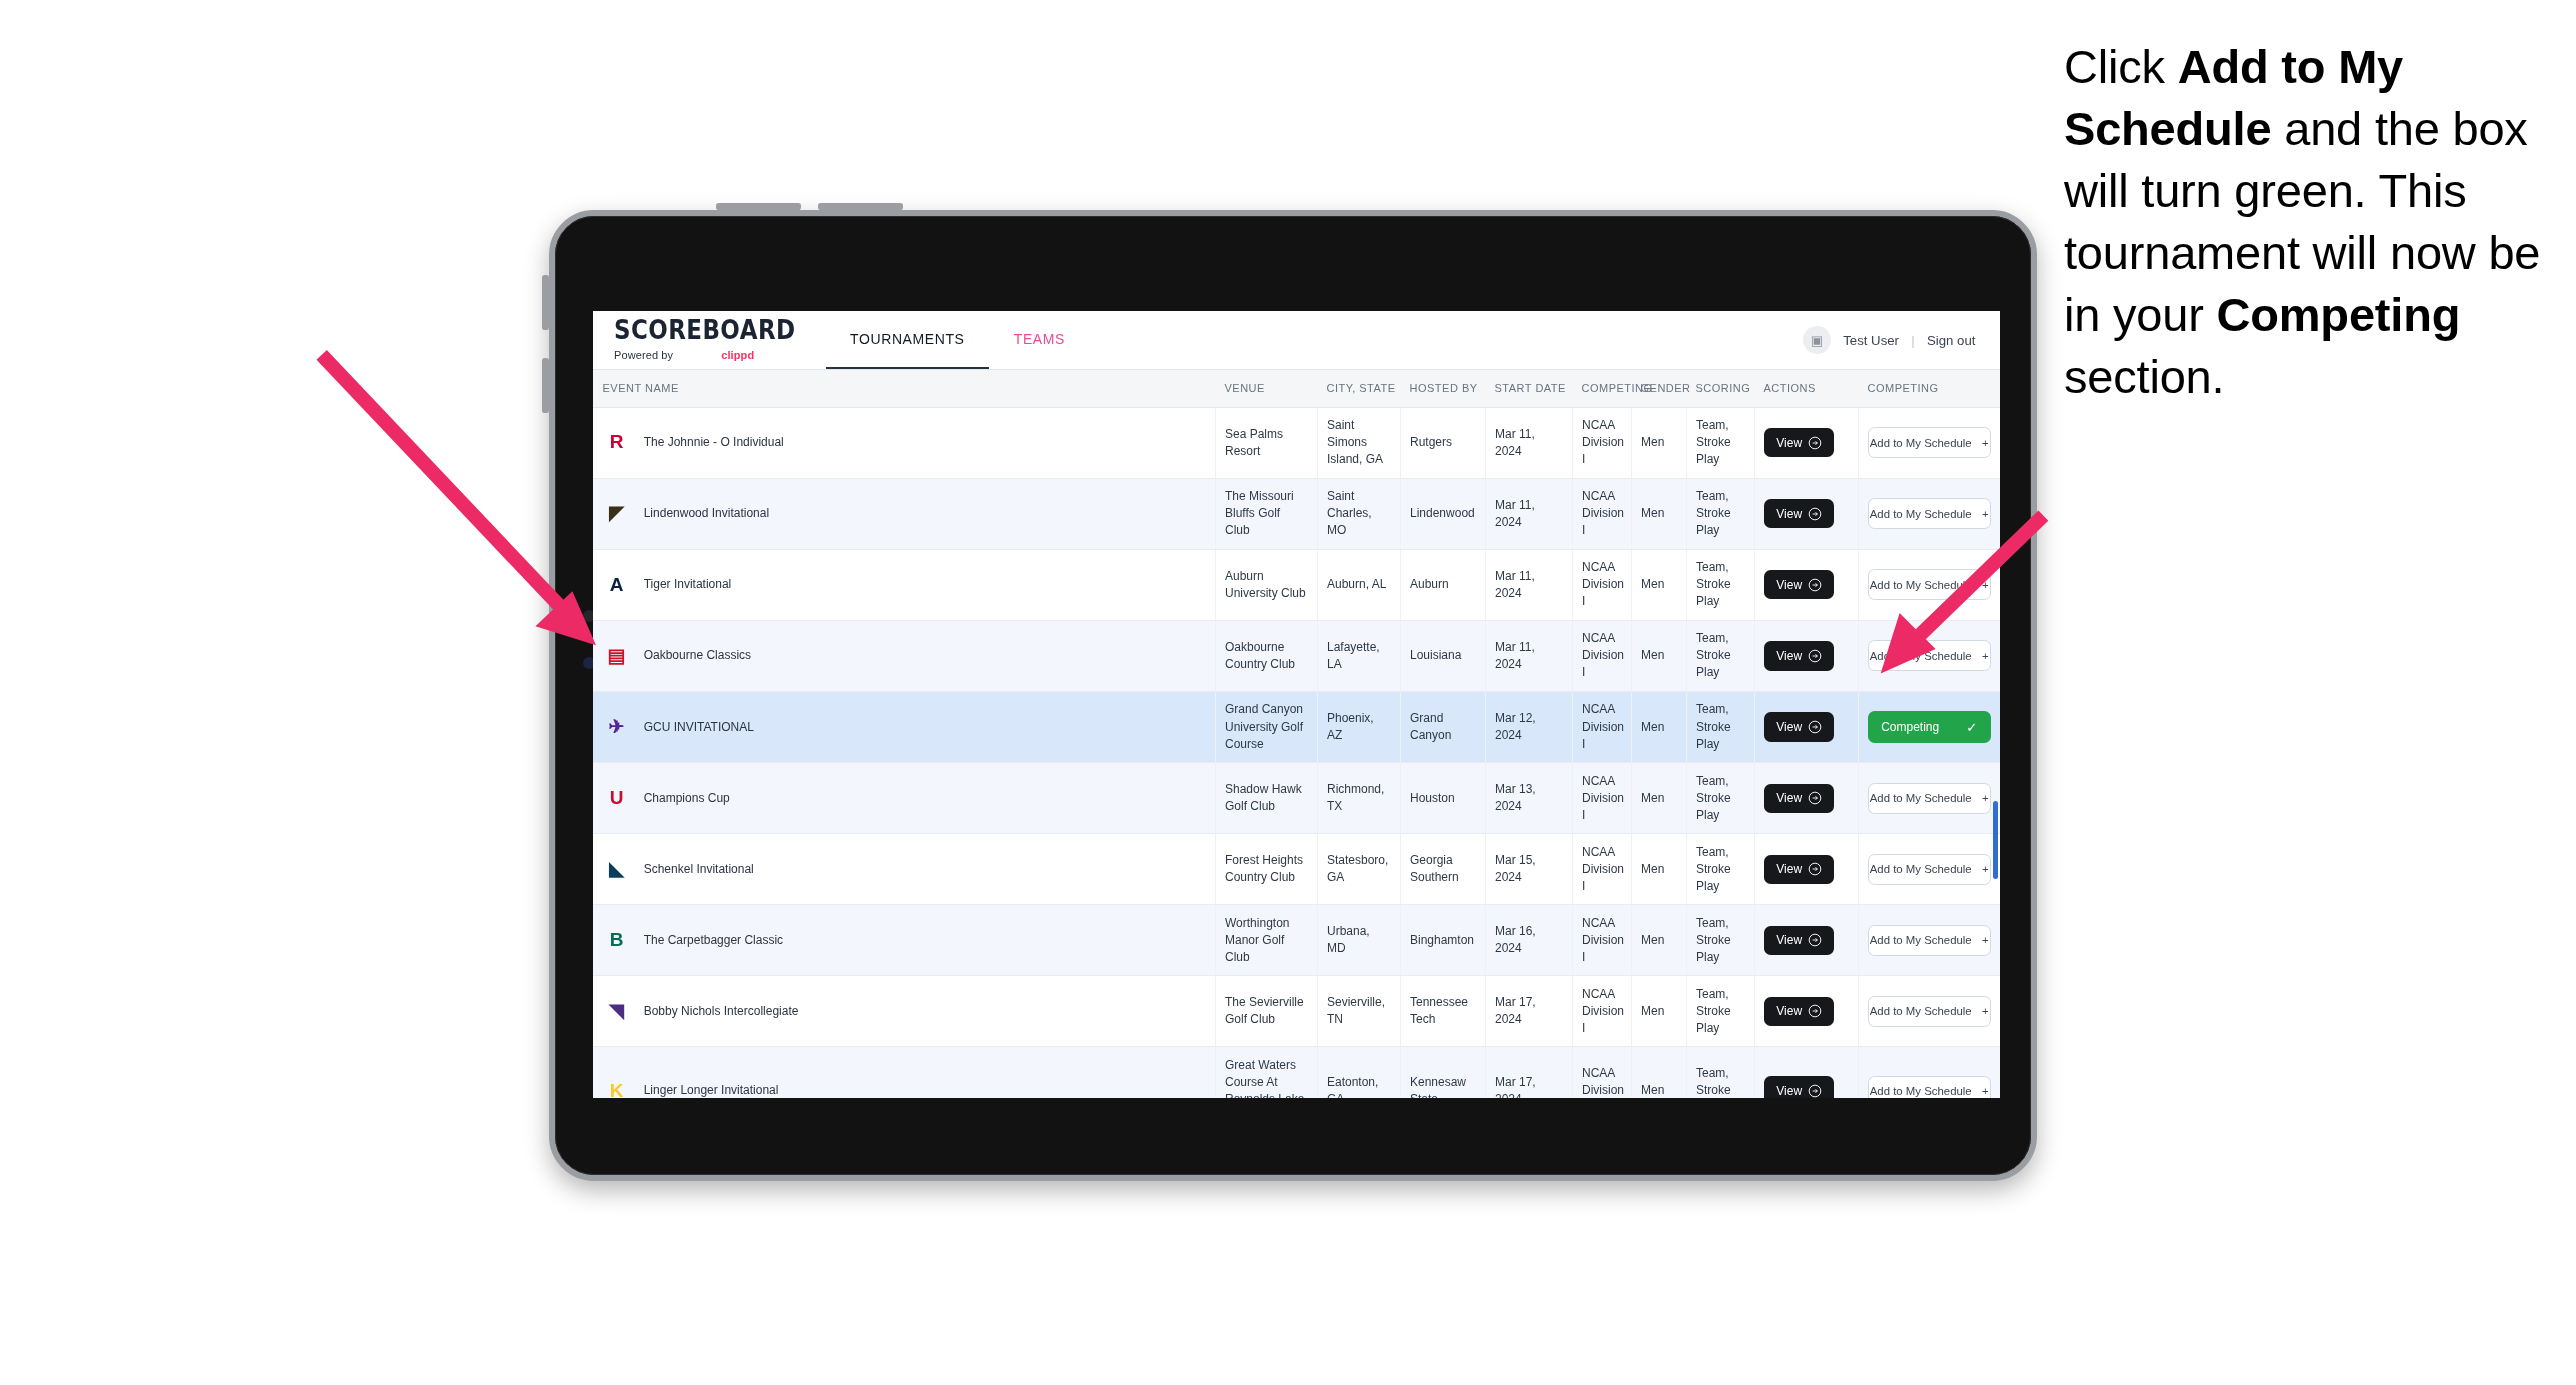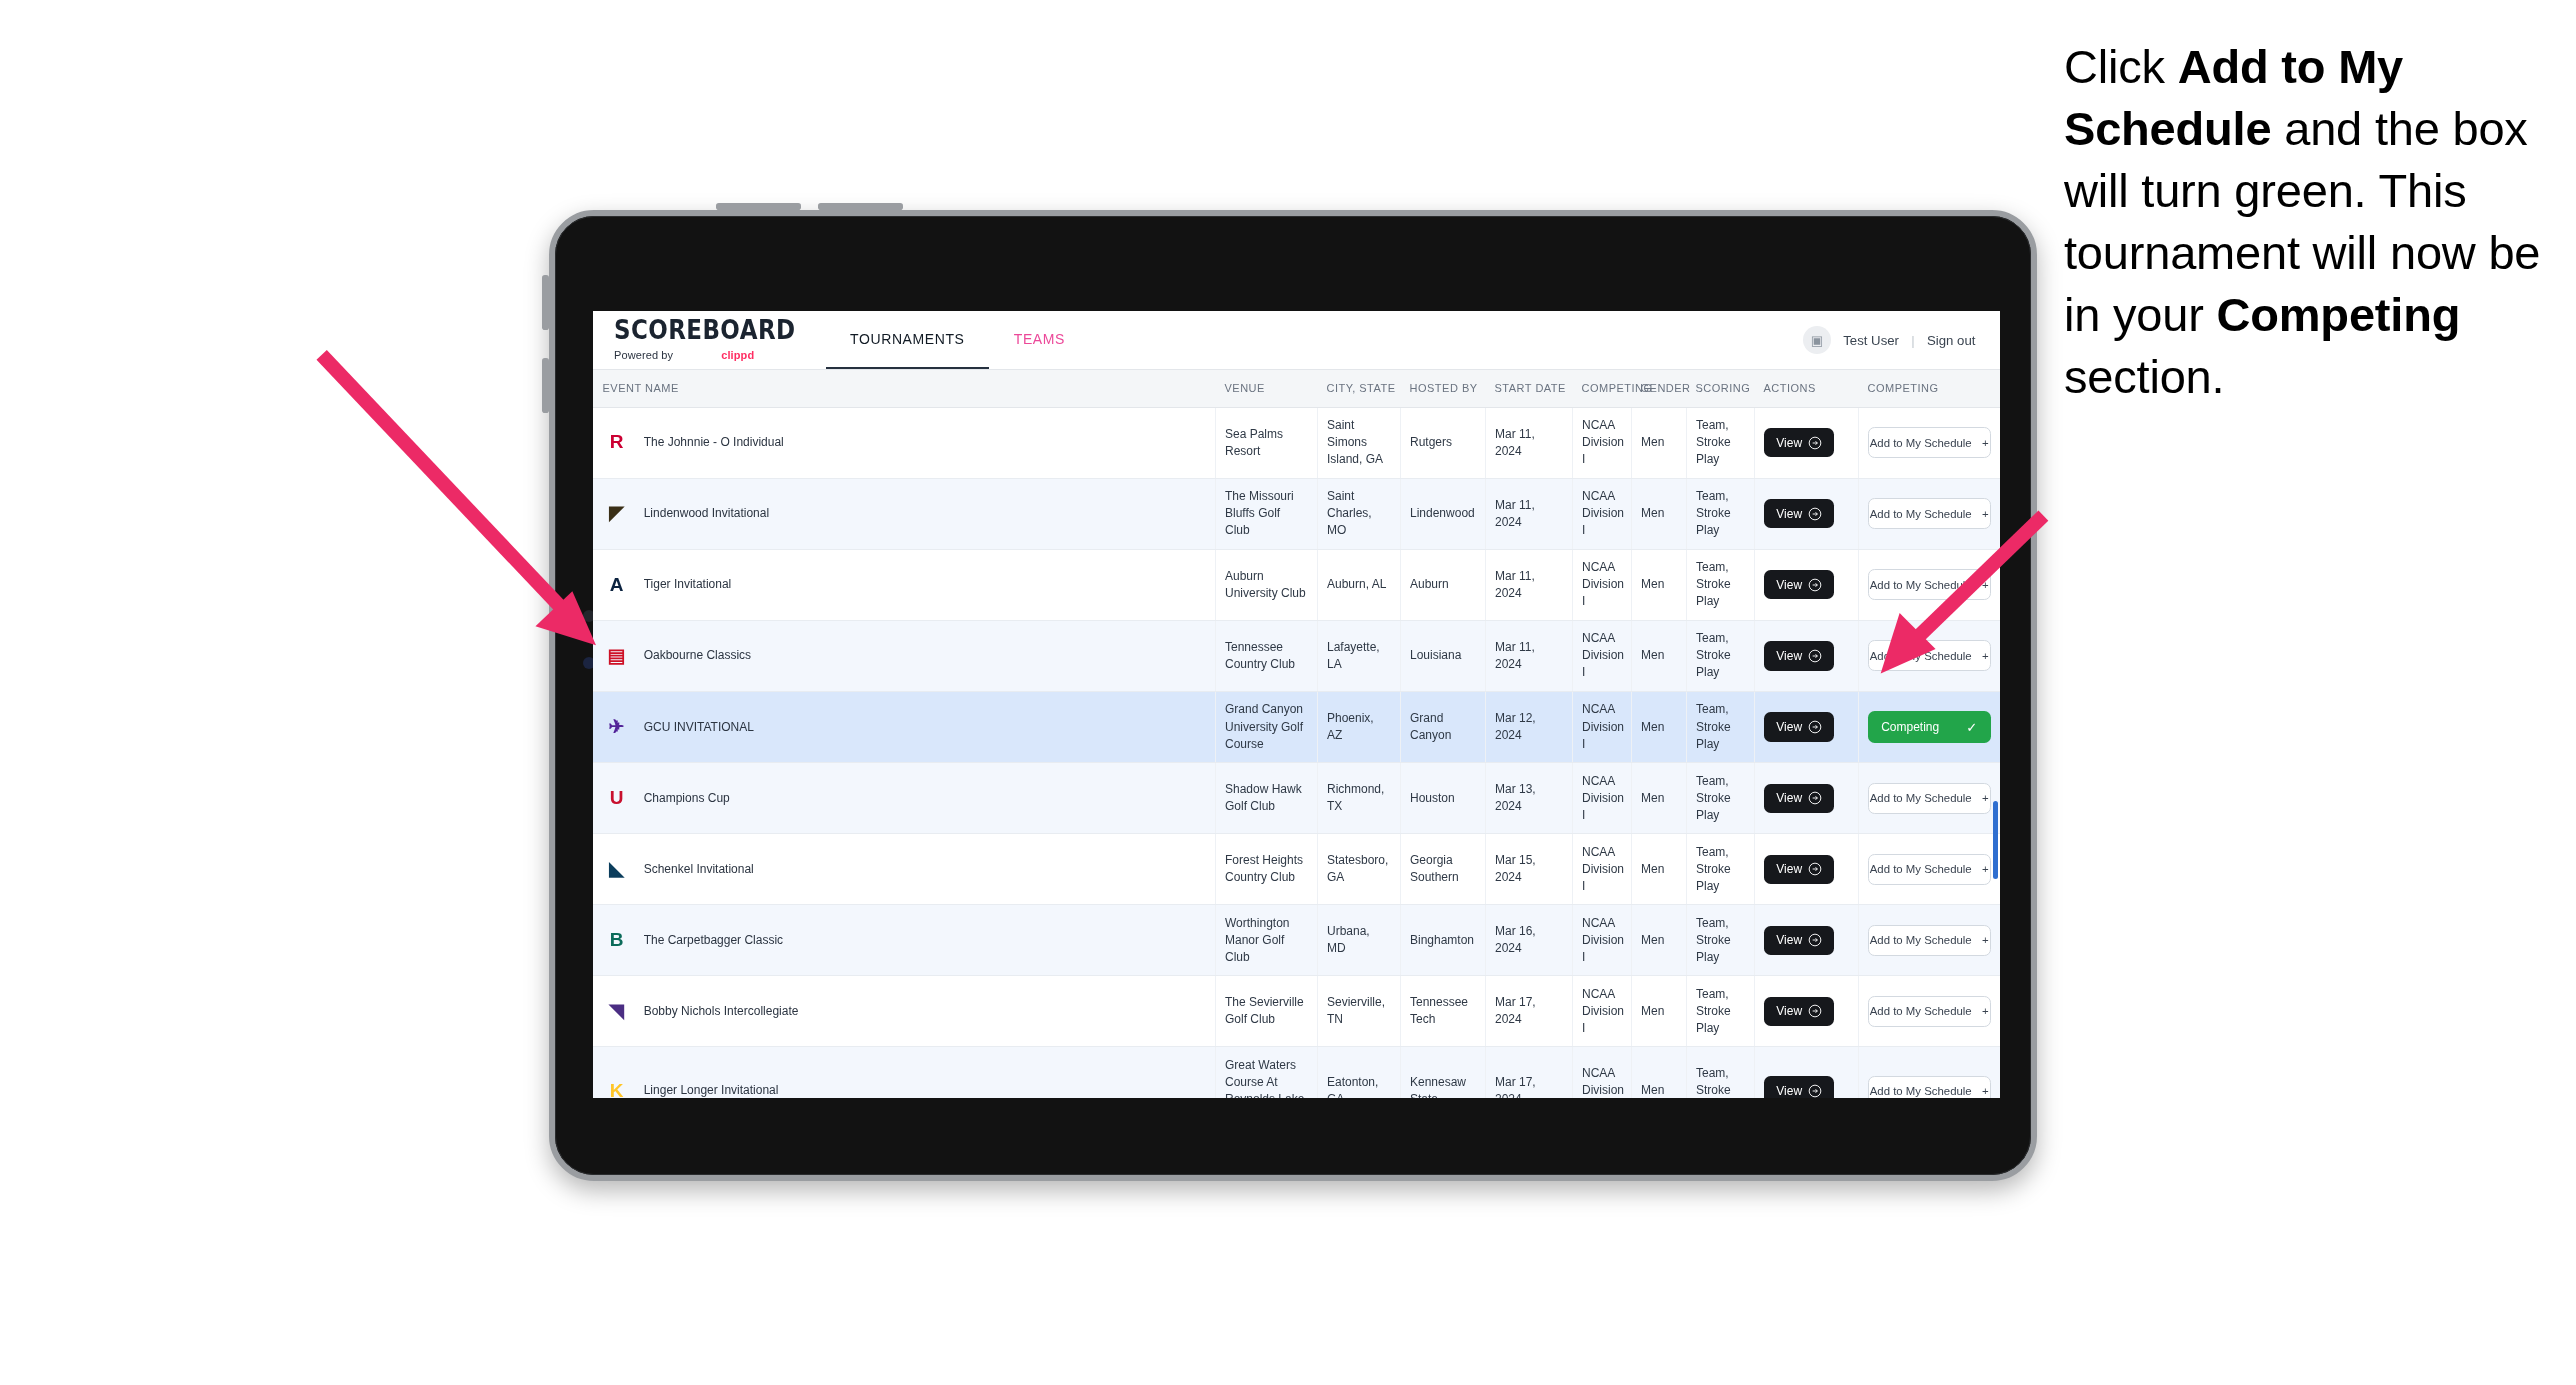--- a/index.html
+++ b/index.html
@@ -295,21 +295,21 @@
               </tr>
               <tr class="even">
                 <td>
                   <div class="evname">
                     <div class="logo">
                       <span style="color: rgb(206, 17, 38); font-weight: 700; font-size: 19px; line-height: 24.6px;">▤</span>
                     </div>
                     <div class="ev-text">Oakbourne Classics</div>
                   </div>
                 </td>
-                <td class="c-venue">Tennessee Country Club</td>
+                <td class="c-venue">Oakbourne Country Club</td>
                 <td class="c-city">Lafayette, LA</td>
                 <td class="c-host">Louisiana</td>
                 <td class="c-date">Mar 11, 2024</td>
                 <td class="c-div">NCAA Division I</td>
                 <td class="c-gender">Men</td>
                 <td class="c-score">Team, Stroke Play</td>
                 <td class="c-act"><button class="btn-view">
                     <span>View</span>
                     <svg class="circ-arrow" viewBox="0 0 24 24">
                       <circle cx="12" cy="12" r="10" fill="none" stroke="#fff" stroke-width="1.6"></circle>

